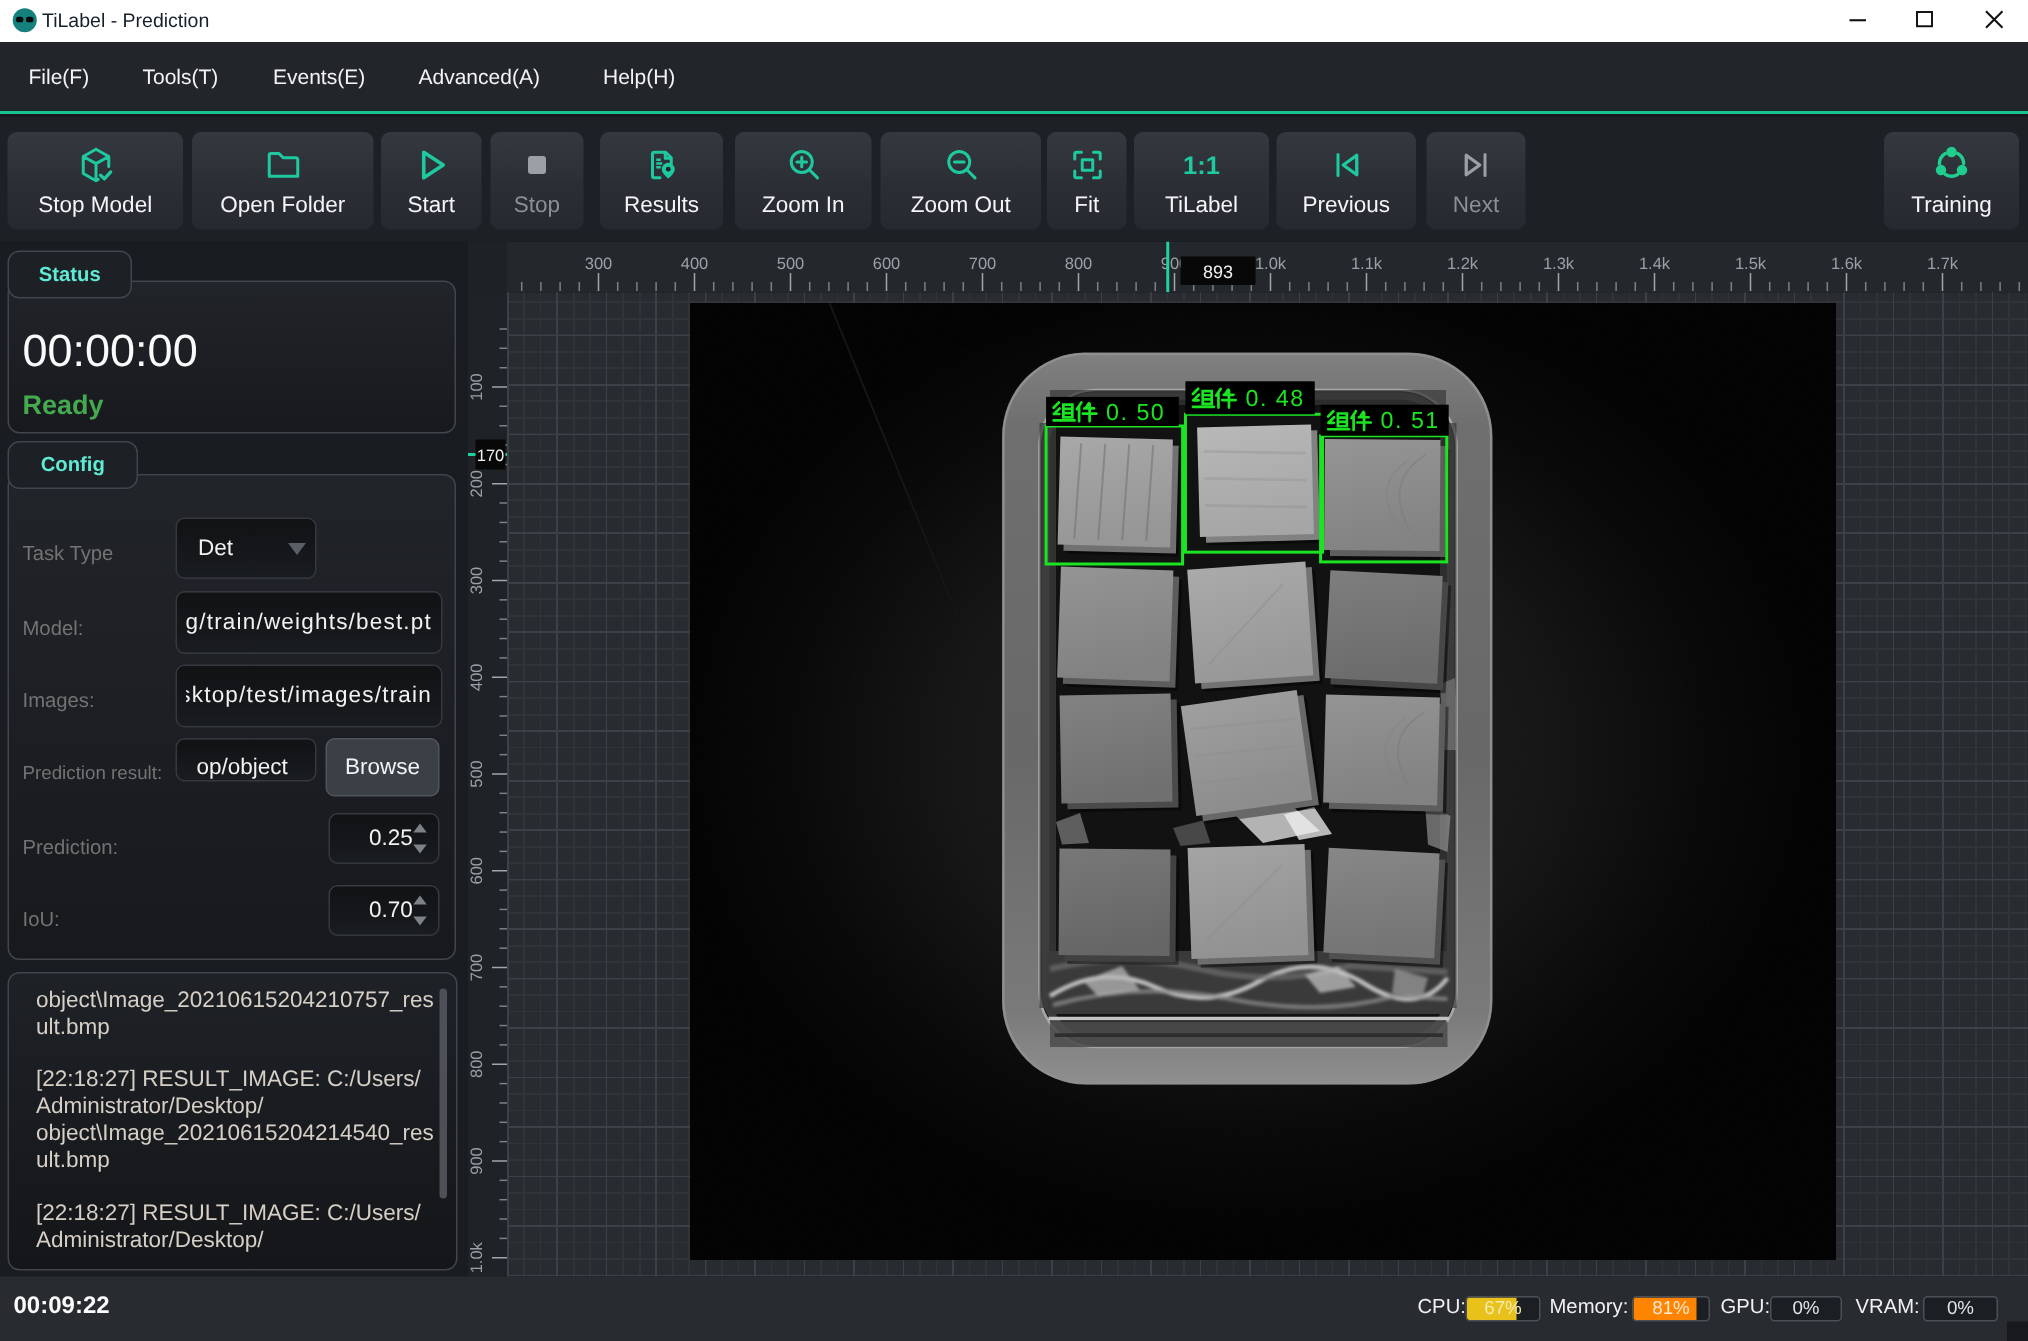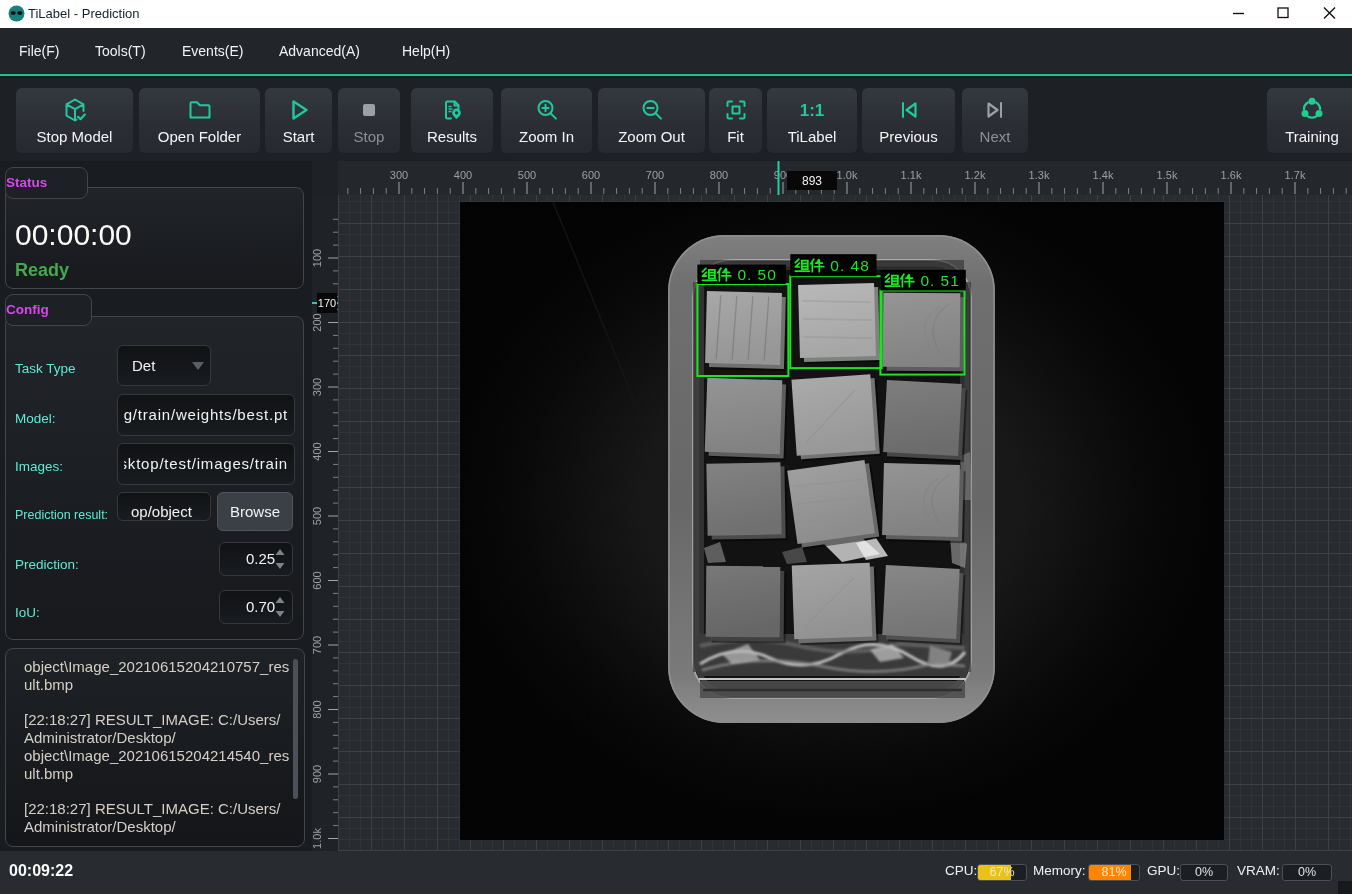--- a/index.html
+++ b/index.html
@@ -7,31 +7,31 @@
 
 #titlebar { position:absolute; left:0; top:0; width:1352px; height:28px; background:#ffffff; }
 #titlebar .ttxt { position:absolute; left:28px; top:0; line-height:28px; font-size:13px; color:#16202b; }
 
 #menubar { position:absolute; left:0; top:28px; width:1352px; height:48px; background:#22262b;
   }
 .mitem { position:absolute; top:0; line-height:46px; color:#f2f3f4; font-size:14px; }
 
 #toolbar { position:absolute; left:0; top:78px; width:1352px; height:83px; background:#1d2025; }
 .tbtn { position:absolute; top:10px; height:65px; border-radius:6px;
-  background:linear-gradient(180deg,#34383f 0%,#2b2f35 55%,#262a30 100%);margin-left:11px; }
+  background:linear-gradient(180deg,#34383f 0%,#2b2f35 55%,#262a30 100%); }
 .ticon { position:absolute; top:8px; left:0; right:0; height:28px; display:flex; align-items:center; justify-content:center; }
 .tlab { position:absolute; bottom:8px; left:0; right:0; text-align:center; color:#f4f5f6; font-size:15px; }
 .tbtn.dis .tlab { color:#8b9096; }
 
 #lpanel { position:absolute; left:0; top:161px; width:312px; height:690px; background:#191c20; }
 .box { position:absolute; border:1px solid #41454c; border-radius:8px;
   background:linear-gradient(180deg,#212429 0%,#17191d 100%); }
 .tab { position:absolute; border:1px solid #41454c; border-radius:8px; background:#1d2025;
-  color:#d946ef; font-weight:bold; font-size:13.5px; text-align:left; z-index:3; }
-.flabel { position:absolute; left:15px; color:#5eead4; font-size:13.5px; }
+  color:#5eead4; font-weight:bold; font-size:13.5px; text-align:center; z-index:3; }
+.flabel { position:absolute; left:15px; color:#737373; font-size:13.5px; }
 .finput { position:absolute; border:1px solid #35393f; border-radius:6px;
   background:linear-gradient(180deg,#101214 0%,#191c20 100%); color:#f2f2f2; font-size:15px;
   overflow:hidden; white-space:nowrap; }
 .pclip { position:absolute; right:6px; top:0; bottom:0; width:164px; overflow:hidden;
   direction:rtl; white-space:nowrap; letter-spacing:0.8px; }
 #logbox { position:absolute; left:5px; top:487px; width:300px; height:199px; border:1px solid #41454c;
   border-radius:8px; background:linear-gradient(180deg,#1e2126 0%,#141619 100%); overflow:hidden;padding-left:24px; }
 #logtext { position:absolute; left:18px; top:9px; width:262px; color:#d6cfc6; font-size:15px; line-height:17.8px; }
 
 #canvas { position:absolute; left:312px; top:161px; width:1040px; height:690px; background:#1b1e22; }

